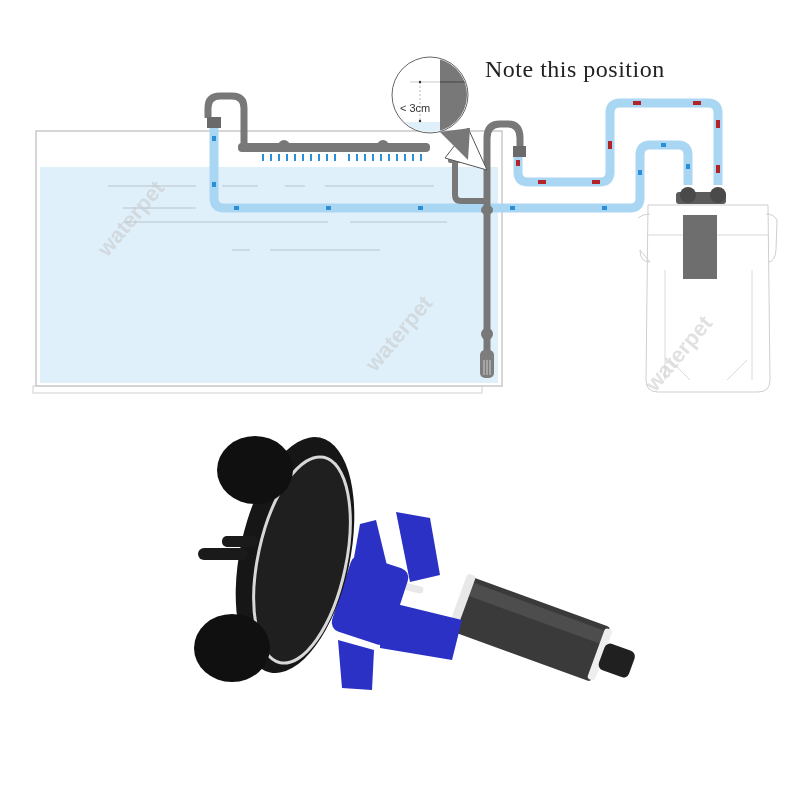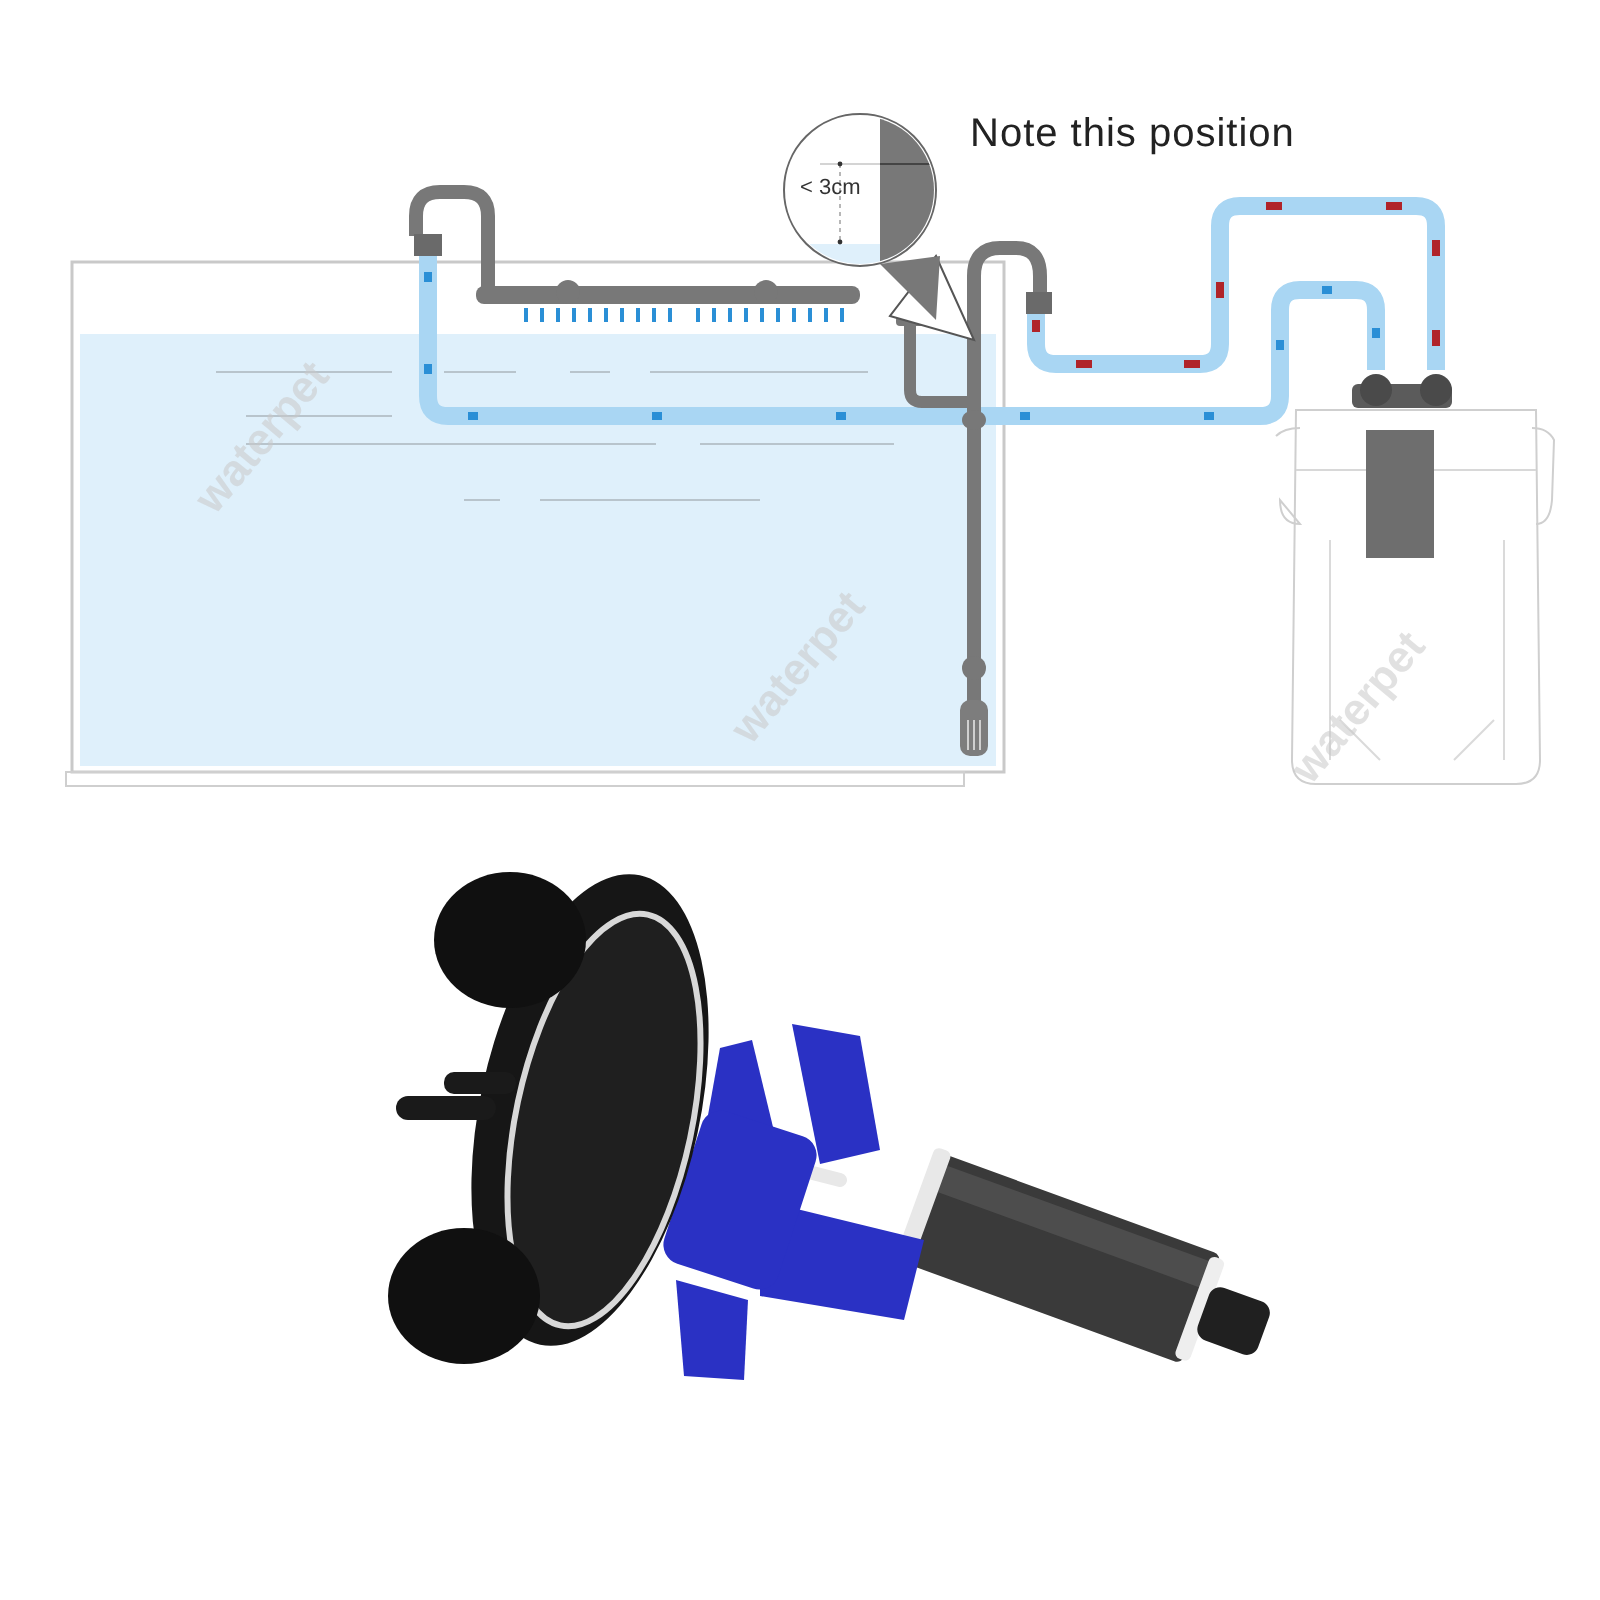--- a/index.html
+++ b/index.html
@@ -1,24 +1,24 @@
 <!DOCTYPE html>
 <html><head>
   <meta charset="utf-8">
   <style>
     html, body { margin: 0; padding: 0; background: #ffffff; }
     body { width: 800px; height: 800px; position: relative; overflow: hidden; font-family: "Liberation Sans", sans-serif; }
     .stage { position: absolute; left: 0; top: 0; width: 800px; height: 800px; }
     .note-title {
       position: absolute; left: 485px; top: 56px;
-      font-family: Liberation Sans, sans-serif;
-      font-size: 20px; letter-spacing: 0.5px; color: #222;
+      font-family: Liberation Serif, serif;
+      font-size: 24px; letter-spacing: 0.5px; color: #222;
     }
     .callout-label {
-      position: absolute; left: 400px; top: 88px;
+      position: absolute; left: 400px; top: 102px;
       font-family: "Liberation Sans", sans-serif; font-size: 11px; color: #333;
     }
     svg { position: absolute; left: 0; top: 0; }
     .wm {
       position: absolute; font-family: "Liberation Sans", sans-serif;
       font-size: 22px; font-weight: bold; color: rgba(200,200,200,0.55);
       transform: rotate(-50deg); transform-origin: left top; white-space: nowrap;
     }
   </style>
 </head>

